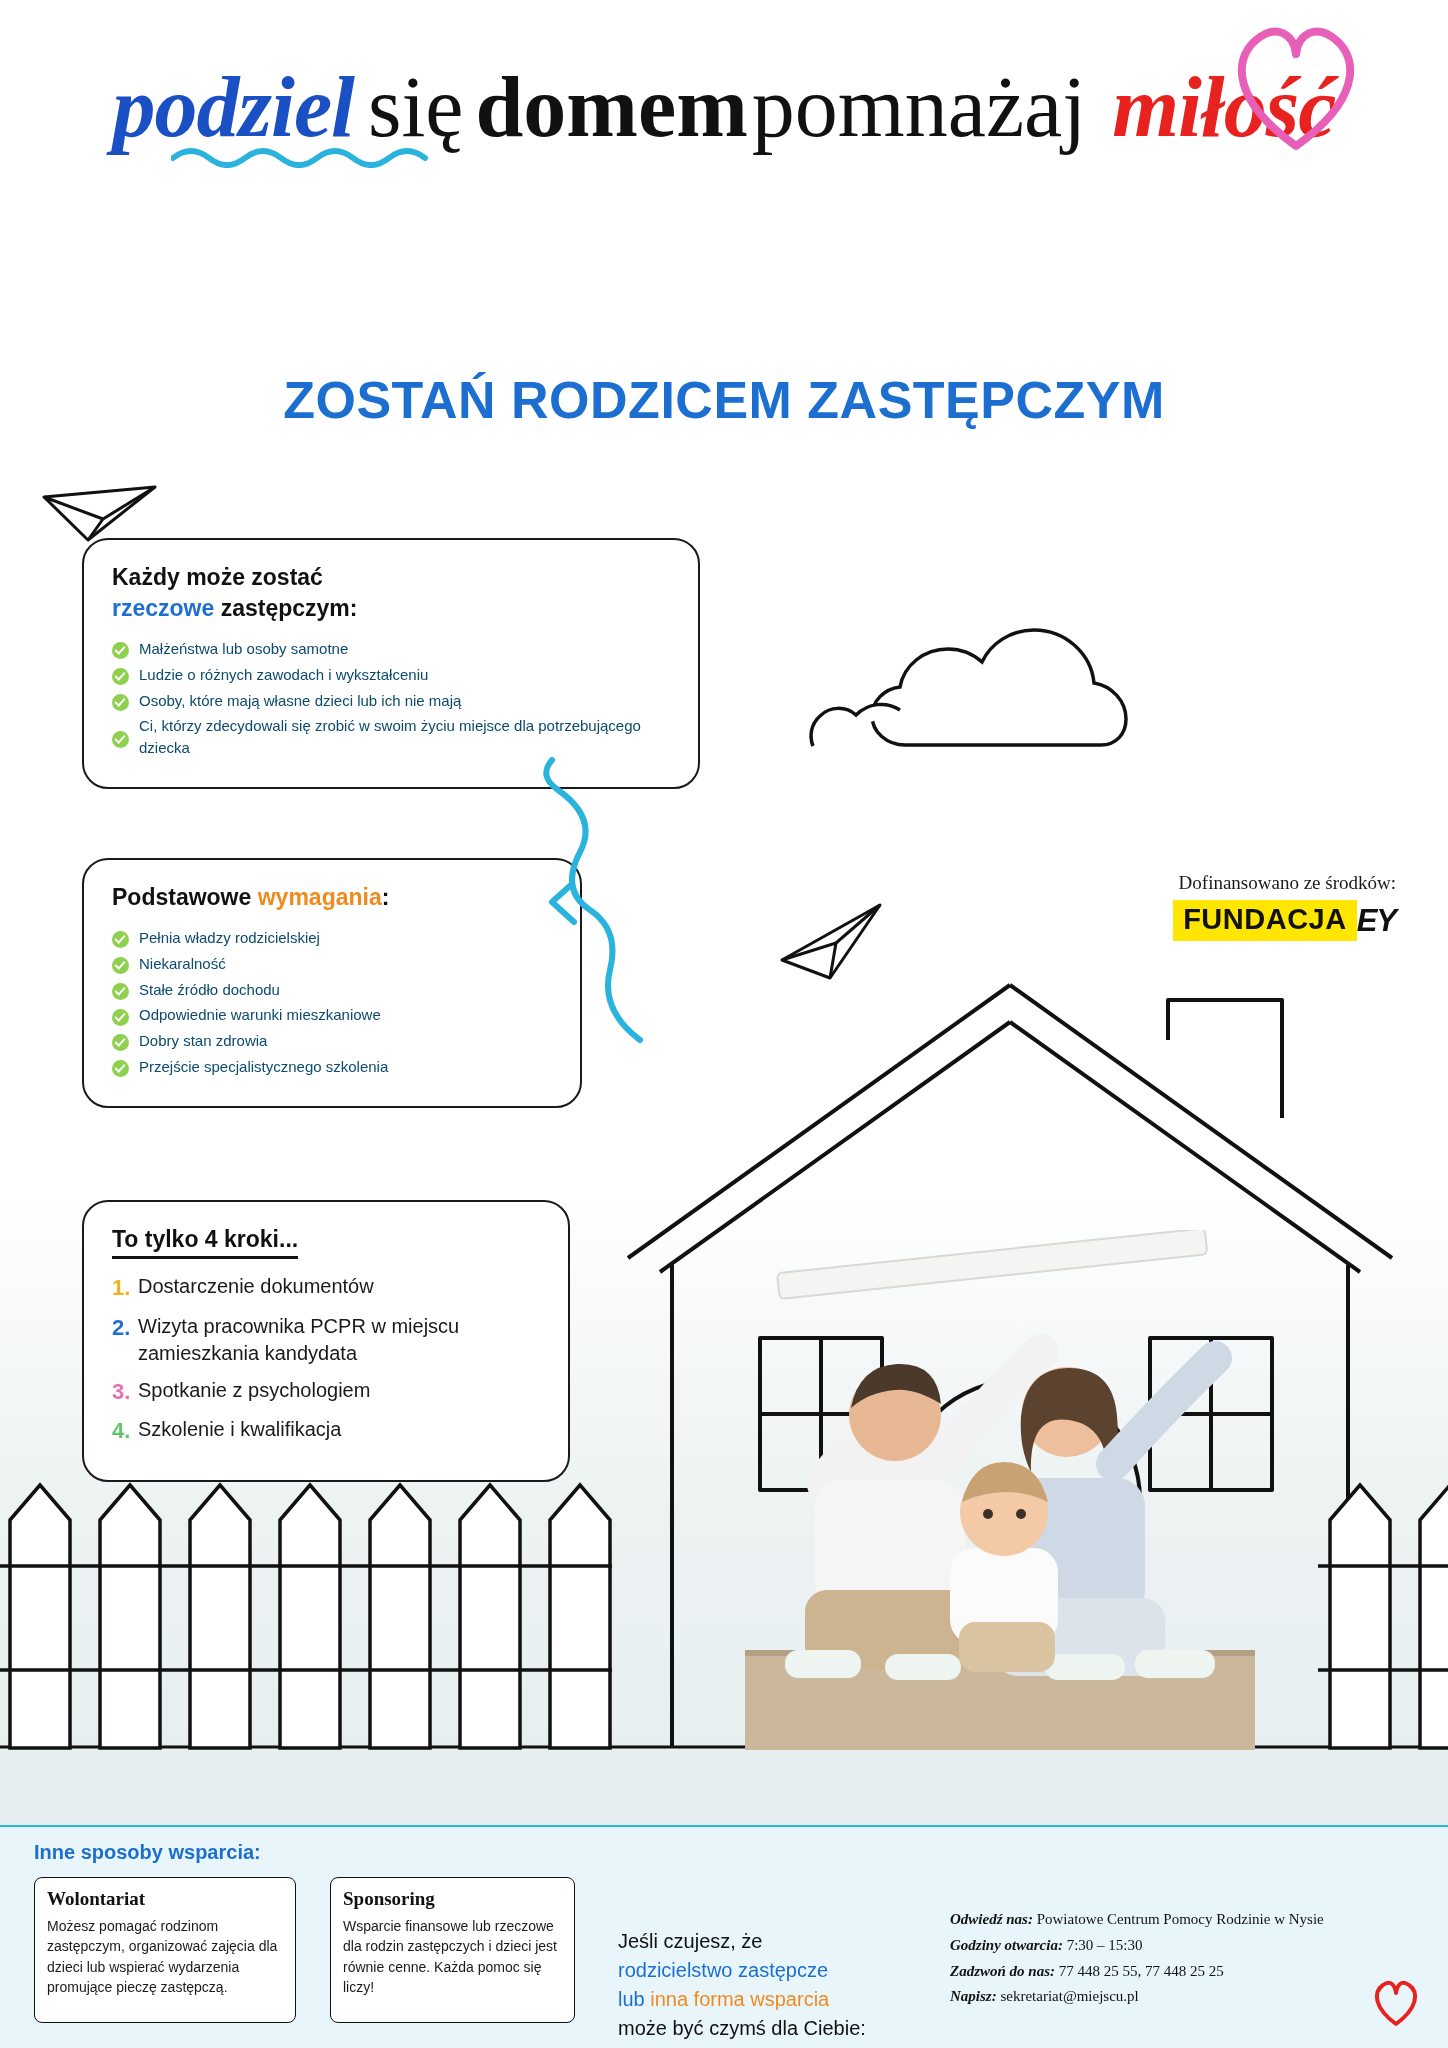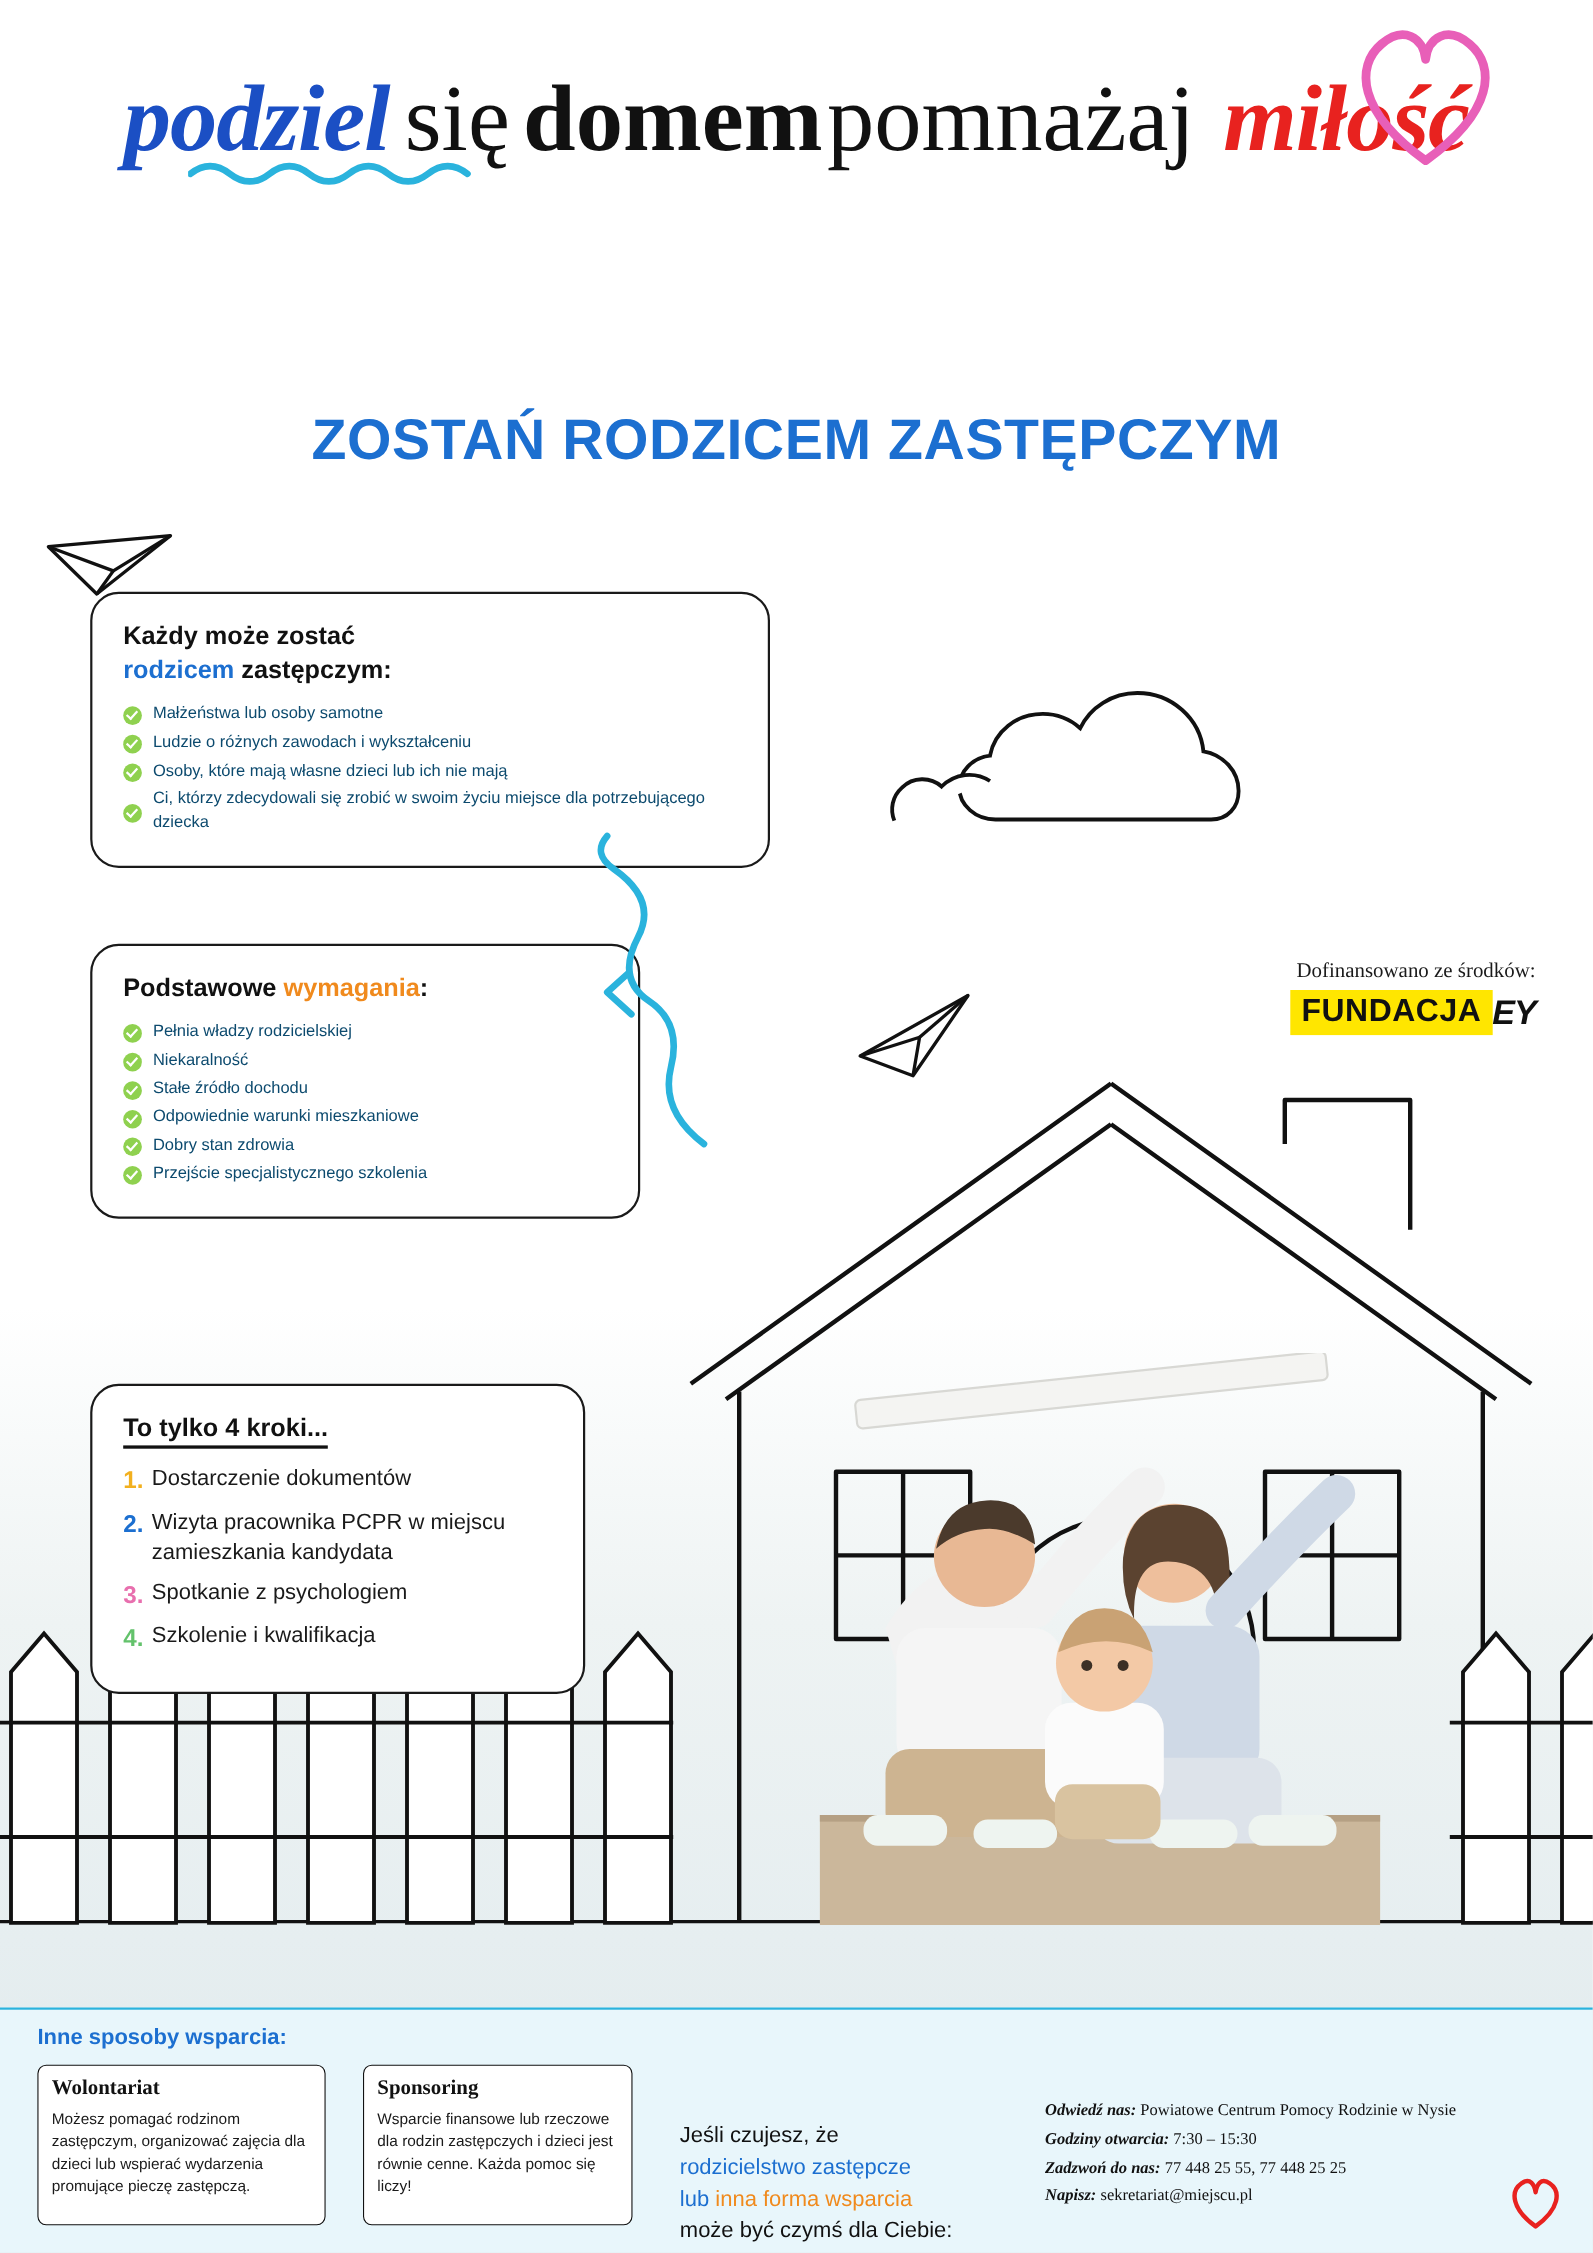--- a/index.html
+++ b/index.html
@@ -368,21 +368,21 @@
         <path d="M82 148 C20 104 18 62 42 42 C62 25 80 36 82 56 C84 36 102 25 122 42 C146 62 144 104 82 148 Z" fill="none" stroke="#e85fb8" stroke-width="8" stroke-linecap="round" stroke-linejoin="round"></path>
       </svg>
     </div>
   </div>
 
   <div class="subheadline">ZOSTAŃ RODZICEM ZASTĘPCZYM</div>
 
   <div class="card" style="left:82px; top:538px; width:618px;">
     <div class="card-title">
       <span>Każdy może zostać</span><br>
-      <span class="accent-blue">rodzicem</span><span> zastępczym:</span>
+      <span class="accent-blue">rzeczowe</span><span> zastępczym:</span>
     </div>
     <ul class="bullet-list">
       <li>
           <span class="check"></span>
           <span>Małżeństwa lub osoby samotne</span>
         </li>
       <li>
           <span class="check"></span>
           <span>Ludzie o różnych zawodach i wykształceniu</span>
         </li>
@@ -429,21 +429,21 @@
     </ul>
   </div>
 
   <svg class="draw" viewBox="0 0 1448 2048" aria-hidden="true" style="z-index:3;">
     <g fill="none" stroke="#2ab3dd" stroke-width="6" stroke-linecap="round">
       <path d="M640 1040 q-40 -30 -30 -70 q10 -40 -20 -60 q-30 -20 -10 -58 q18 -34 -22 -62 q-20 -14 -6 -30"></path>
       <path d="M552 902 l20 -18 m-20 18 l22 20"></path>
     </g>
   </svg>
 
-  <div class="card" style="left:82px; top:1258px; width:450px;">
+  <div class="card" style="left:82px; top:1200px; width:488px;">
     <div class="card-title">
       <span class="underline-title">To tylko 4 kroki...</span>
     </div>
     <ul class="steps">
       <li>
           <span class="step-num s1">1.</span>
           <span>Dostarczenie dokumentów</span>
         </li>
       <li>
           <span class="step-num s2">2.</span>

